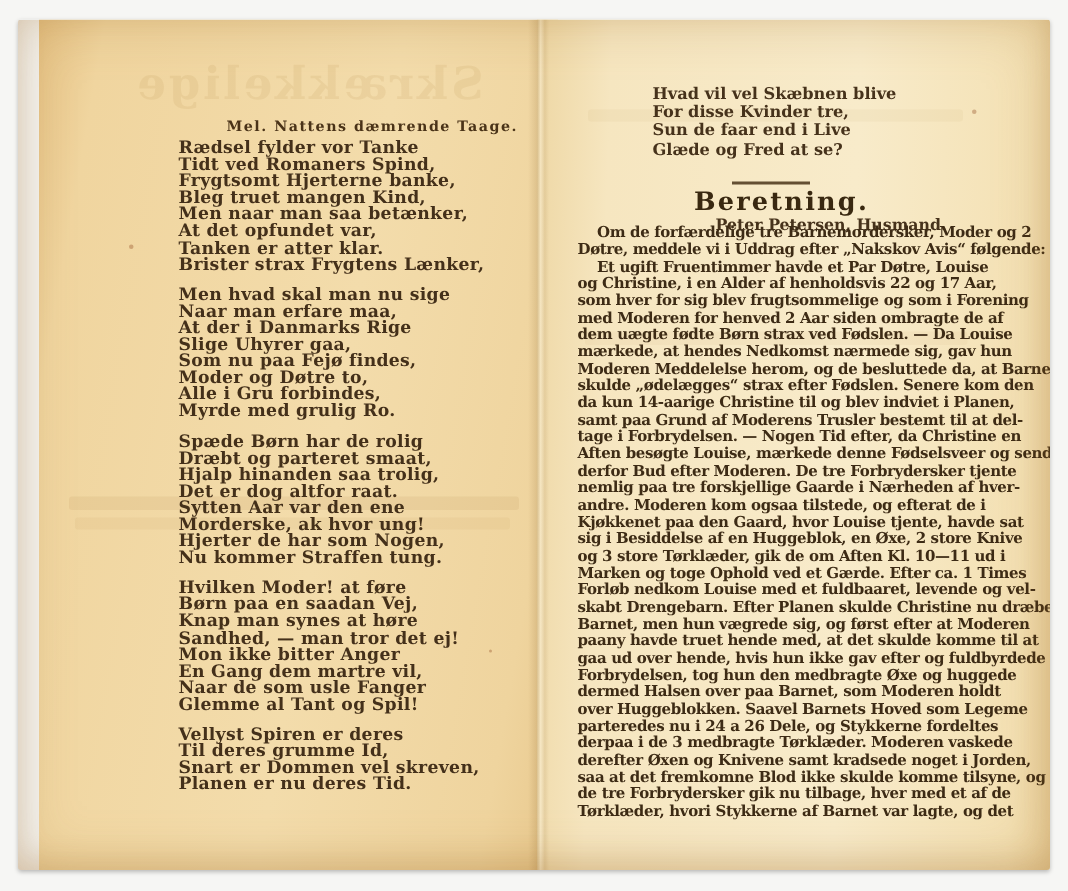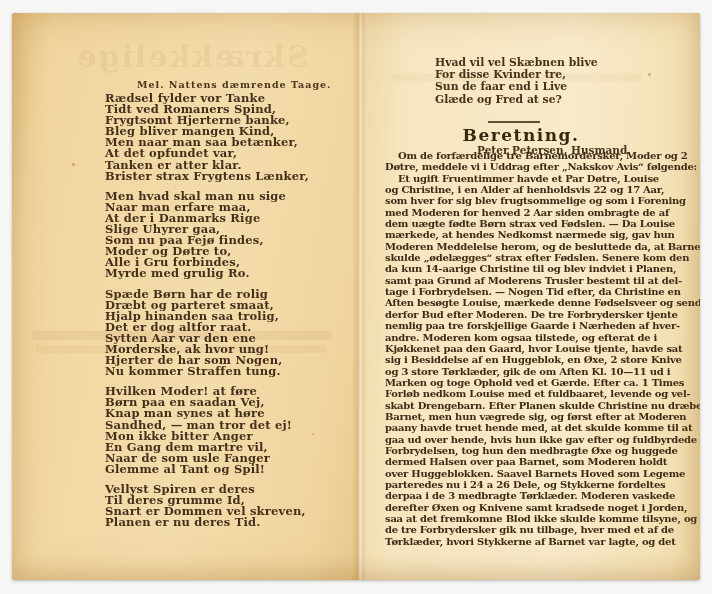--- a/index.html
+++ b/index.html
@@ -11,21 +11,21 @@
     font-family:"DejaVu Serif", serif;
   }
   .scan{
     position:absolute;left:12px;top:13px;width:688px;height:567px;
     border-radius:2px;
     box-shadow:0 1px 3px rgba(0,0,0,.25);
     overflow:hidden;
   }
   .page{position:absolute;top:0;bottom:0;}
   .page.left{
-    left:0;width:346px;
+    left:14px;width:346px;
     background:linear-gradient(100deg,#e6c386 0%,#f0d59f 10%,#f3dcab 55%,#efd49e 88%,#e8c88d 100%);
   }
   .page.right{
     left:346px;right:0;
     background:linear-gradient(92deg,#eed7a4 0%,#f6e6c0 14%,#f8ebca 60%,#f4e1b4 92%,#edd5a2 100%);
   }
   .vignette{
     position:absolute;inset:0;pointer-events:none;
     box-shadow:inset 0 0 38px rgba(158,108,38,.28), inset 0 -6px 18px rgba(158,108,38,.18);
   }
@@ -102,21 +102,21 @@
       <div class="smudge sm1"></div>
       <div class="smudge sm2"></div>
 
       <div class="mel">Mel.  Nattens dæmrende Taage.</div>
 
       <div class="poem">
         <div class="stanza">
             <div class="pline">Rædsel fylder vor Tanke</div>
             <div class="pline">Tidt ved Romaners Spind,</div>
             <div class="pline">Frygtsomt Hjerterne banke,</div>
-            <div class="pline">Bleg bliver mangen Kind,</div>
+            <div class="pline">Bleg truet mangen Kind,</div>
             <div class="pline">Men naar man saa betænker,</div>
             <div class="pline">At det opfundet var,</div>
             <div class="pline">Tanken er atter klar.</div>
             <div class="pline">Brister strax Frygtens Lænker,</div>
           </div>
         <div class="stanza">
             <div class="pline">Men hvad skal man nu sige</div>
             <div class="pline">Naar man erfare maa,</div>
             <div class="pline">At der i Danmarks Rige</div>
             <div class="pline">Slige Uhyrer gaa,</div>

